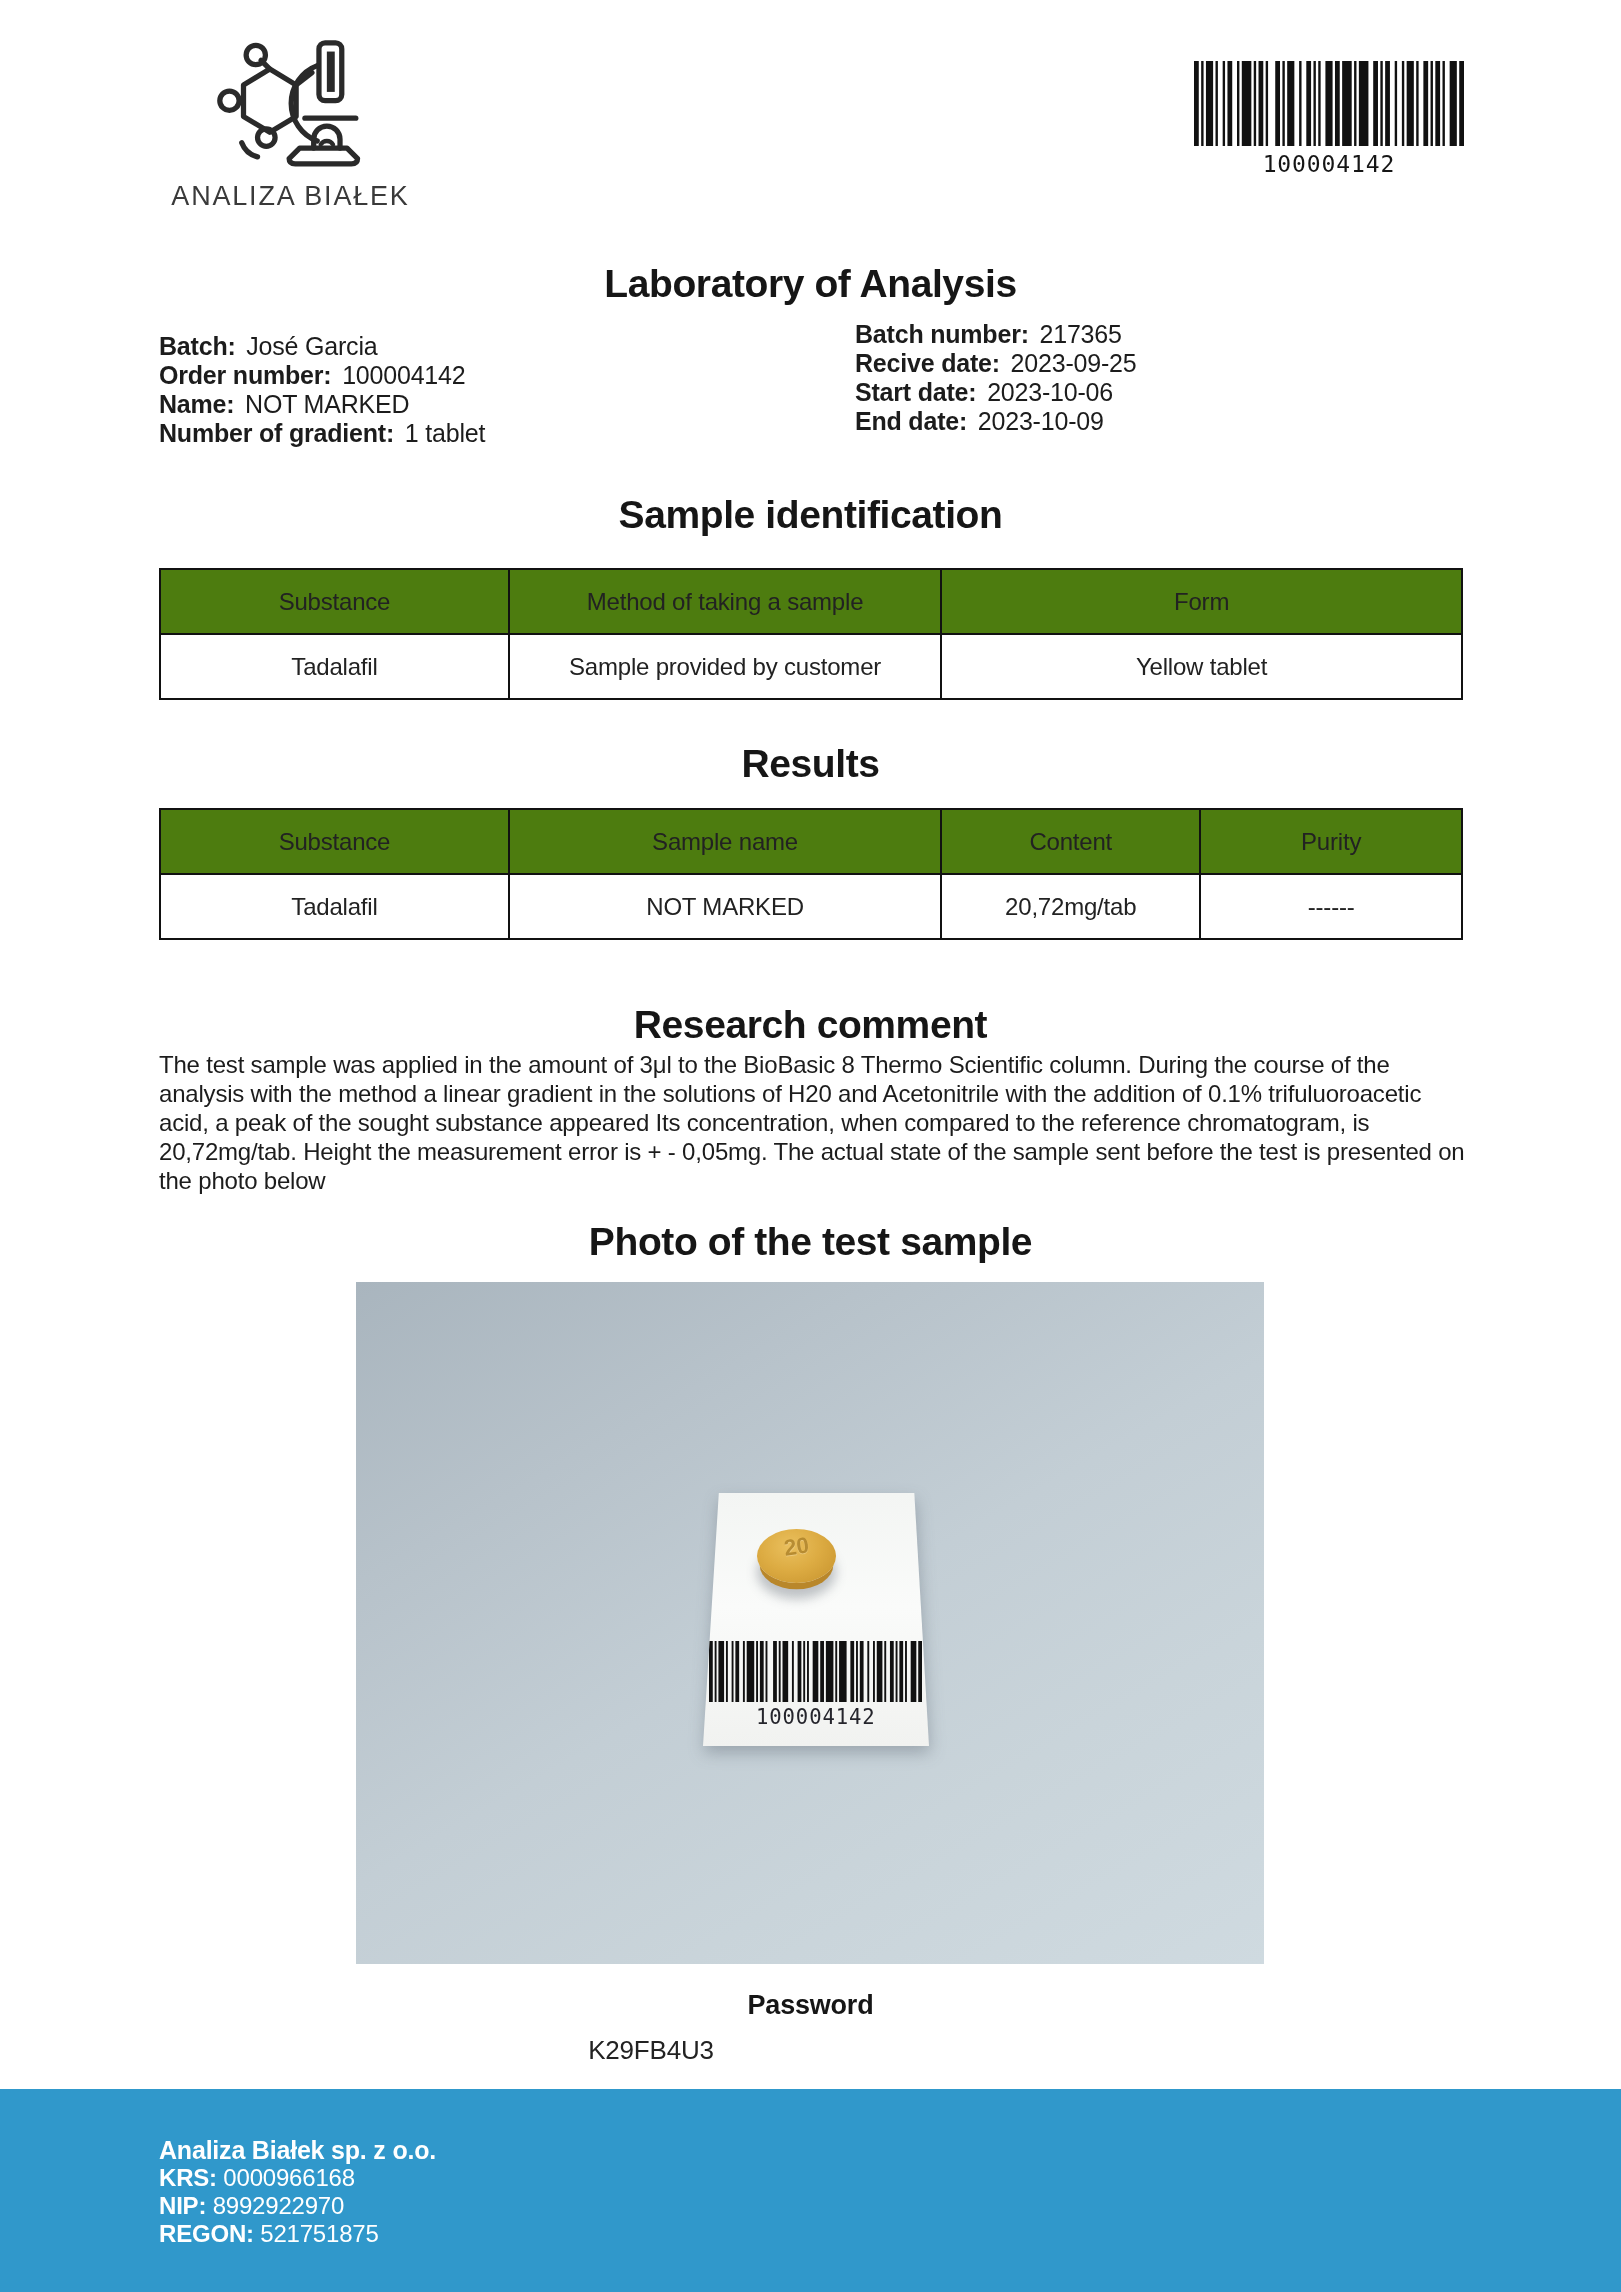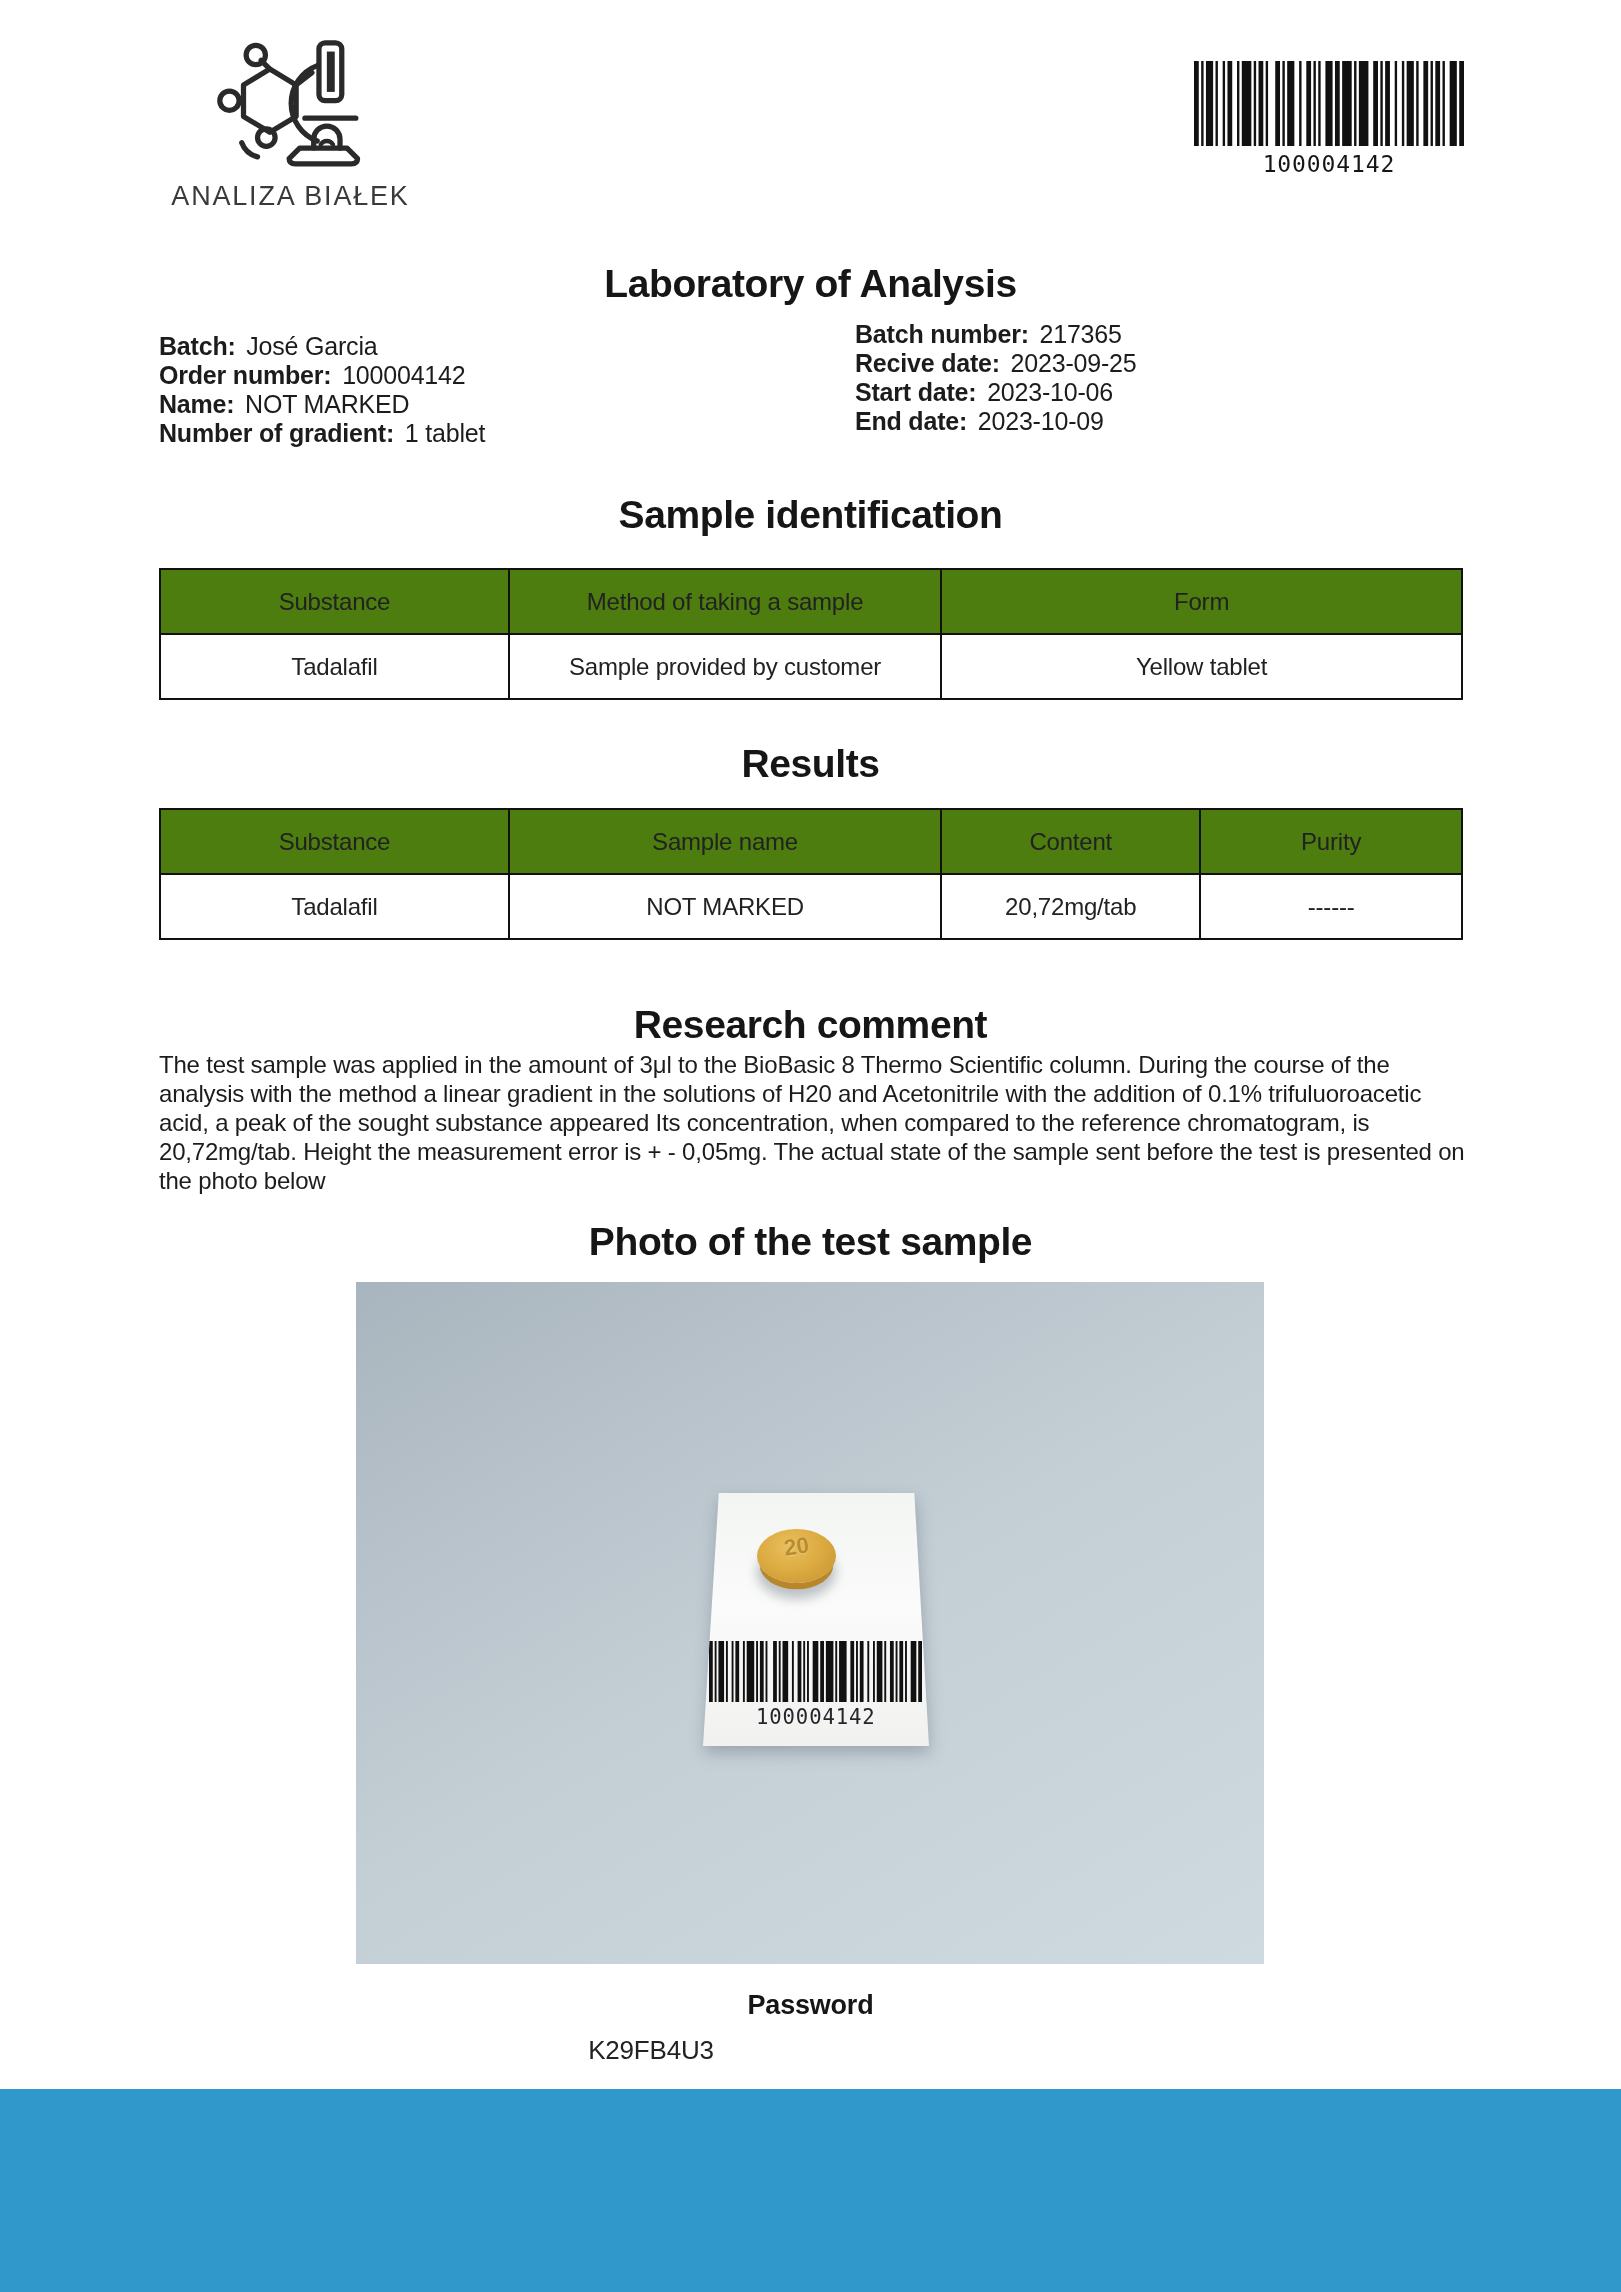--- a/index.html
+++ b/index.html
@@ -301,14 +301,20 @@
         <div class="paper-bc-num mono">100004142</div>
       </div>
     </div>
   </div>
 </div>
 
 <div class="abs password-label">Password</div>
 <div class="abs password-value">K29FB4U3</div>
 
 <div class="abs footer">
+  <div class="fcol fcol1">
+    <div class="ftitle">Analiza Białek sp. z o.o.</div>
+    <div><span class="flbl">KRS:</span> <span>0000966168</span></div>
+    <div><span class="flbl">NIP:</span> <span>8992922970</span></div>
+    <div><span class="flbl">REGON:</span> <span>521751875</span></div>
+  </div>
 </div>
 
 
 </body></html>

